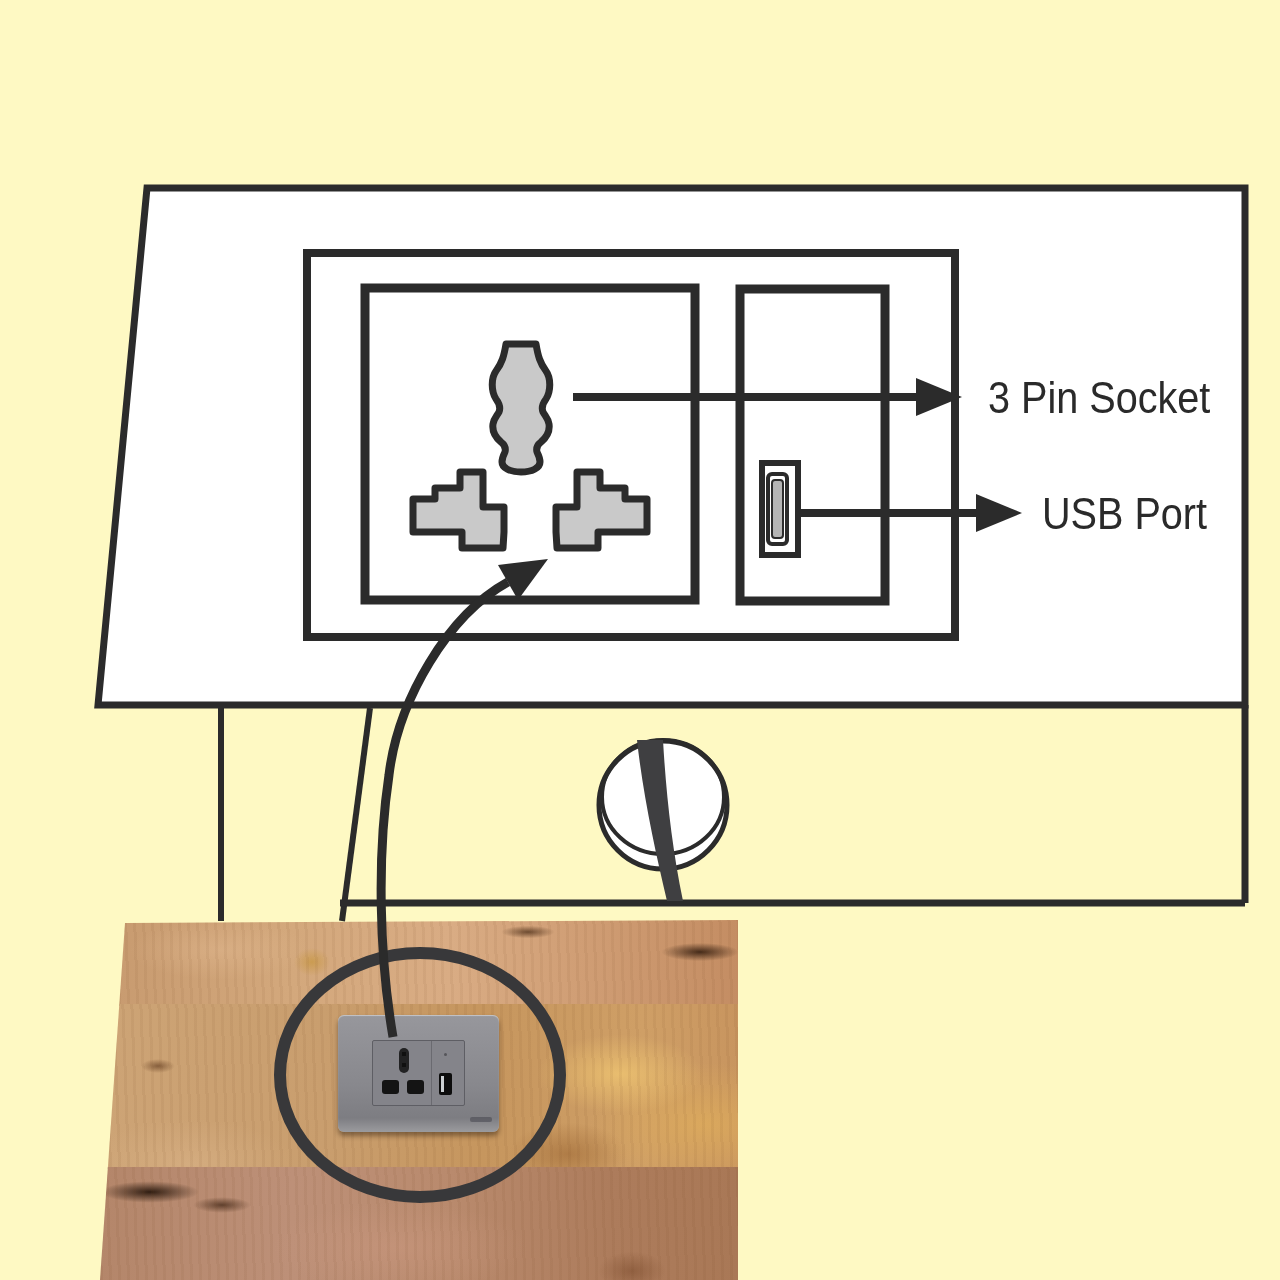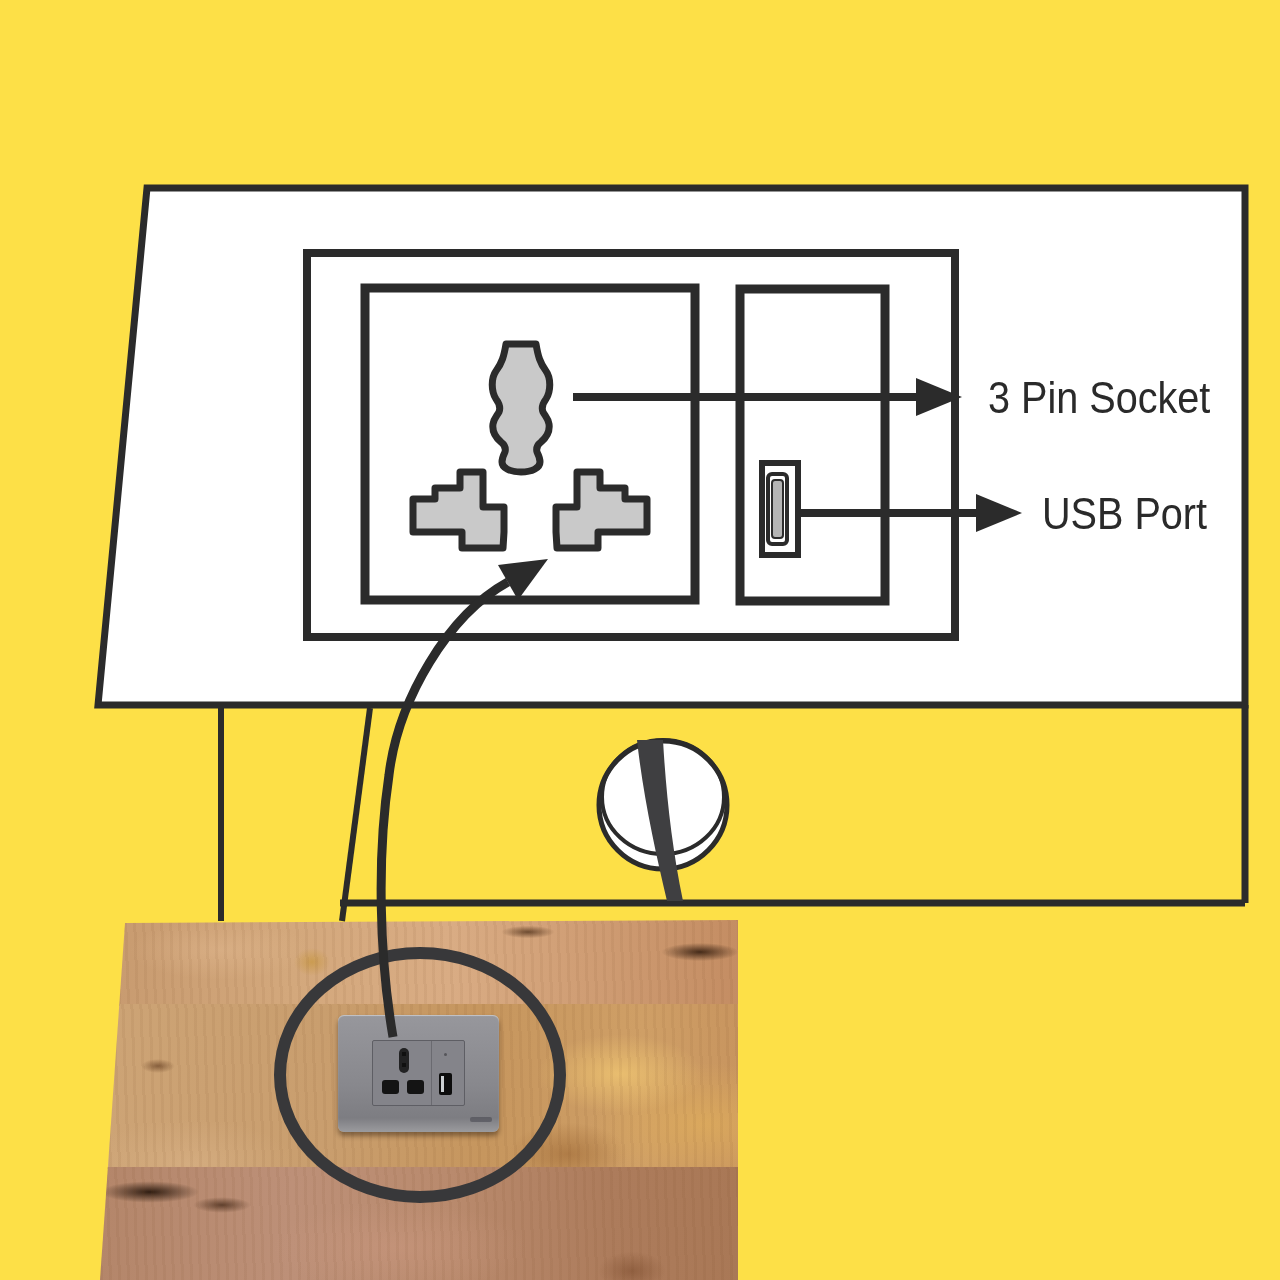--- a/index.html
+++ b/index.html
@@ -1,17 +1,17 @@
 <!DOCTYPE html>
 <html><head>
 <meta charset="utf-8">
 <style>
   html,body{margin:0;padding:0;background:#ffffff;}
   #stage{
-    position:relative;width:1280px;height:1280px;background:#fde047;
+    position:relative;width:1280px;height:1280px;background:#fef9c3;
     font-family:"Liberation Sans",sans-serif;overflow:hidden;
   }
   
   #photo{
     position:absolute;left:100px;top:920px;width:638px;height:360px;
     clip-path:polygon(25px 3px,638px 0px,638px 360px,0px 360px);
     z-index:1;
   }
   .plank{position:absolute;left:0;width:100%;}
   .grain{position:absolute;inset:0;background:repeating-linear-gradient(88deg,rgba(110,65,28,.07) 0 3px,rgba(255,255,255,0) 3px 9px);}

